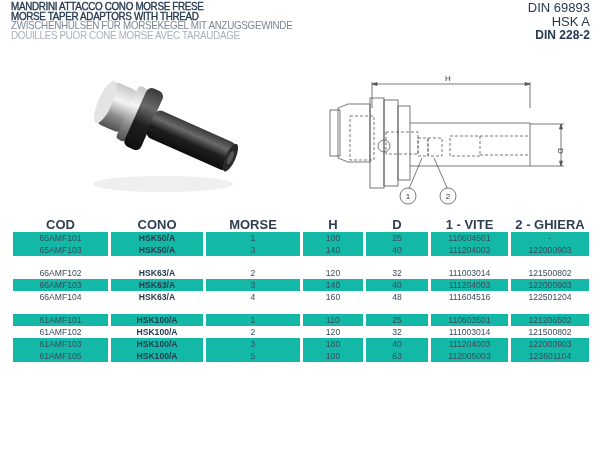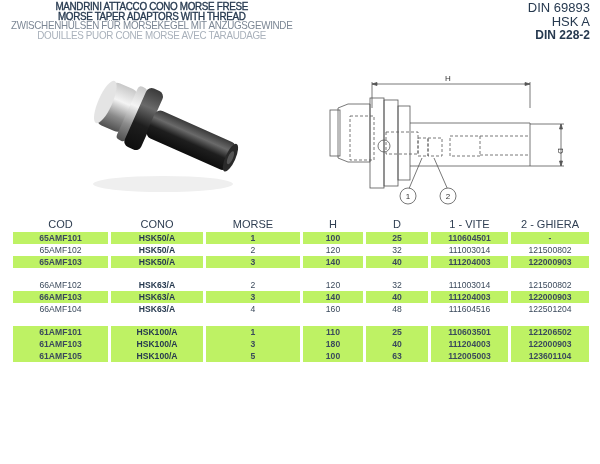--- a/index.html
+++ b/index.html
@@ -1,34 +1,34 @@
 <!DOCTYPE html>
 <html><head>
   <meta charset="utf-8">
   <style>
     html, body { margin:0; padding:0; background:#ffffff; }
     body { width:600px; height:464px; position:relative; overflow:hidden; font-family:"Liberation Sans", sans-serif; }
-    .titles { position:absolute; left:11px; top:2px;text-align:center; }
+    .titles { position:absolute; left:11px; top:2px; }
     .titles div { font-size:10.6px; line-height:9.6px; letter-spacing:-0.35px; white-space:nowrap; transform:scaleX(0.93); transform-origin:left; }
     .t1,.t2 { color:#26394f; font-weight:bold; }
     .t1 { font-weight:normal; -webkit-text-stroke:0.35px #26394f; }
     .t2 { font-weight:normal; -webkit-text-stroke:0.35px #26394f; }
     .t3 { color:#7c8795; }
     .t4 { color:#a9b1bb; }
     .std { position:absolute; right:10px; top:1px; text-align:right; color:#26394f; }
     .std .s1 { font-size:13px; line-height:14px; }
     .std .s2 { font-size:13px; line-height:14px; }
     .std .s3 { font-size:12px; line-height:13px; font-weight:bold; }
     .photo { position:absolute; left:78px; top:72px; width:170px; height:125px; }
     .drawing { position:absolute; left:300px; top:68px; width:270px; height:140px; }
     table { position:absolute; left:10px; top:216px; border-collapse:separate; border-spacing:3px 0; font-size:8.6px; color:#3b4a5c; }
-    th { font-weight:normal; color:#2f3e52; height:16px; padding:0; font-size:11px; }
+    th { font-weight:bold; color:#2f3e52; height:16px; padding:0; font-size:13px; }
     td { height:12px; padding:0; text-align:center; line-height:12px; }
     td.cono { font-weight:bold; color:#26394f; }
-    tr.alt td { background:#bef264;font-weight:bold; }
+    tr.alt td { background:#14b8a6; }
     tr.gap td { height:11px; background:transparent; }
     .c0{width:95px}.c1{width:92px}.c2{width:94px}.c3{width:60px}.c4{width:62px}.c5{width:77px}.c6{width:78px}
   </style>
 </head>
 <body>
 
 <div class="titles">
   <div class="t1">MANDRINI ATTACCO CONO MORSE FRESE</div>
   <div class="t2">MORSE TAPER ADAPTORS WITH THREAD</div>
   <div class="t3">ZWISCHENHÜLSEN FÜR MORSEKEGEL MIT ANZUGSGEWINDE</div>
@@ -120,29 +120,20 @@
   <tbody id="tbody">
       <tr class="alt">
         <td>65AMF101</td>
         <td class="cono">HSK50/A</td>
         <td>1</td>
         <td>100</td>
         <td>25</td>
         <td>110604501</td>
         <td>-</td>
       </tr>
-      <tr>
-        <td>65AMF102</td>
-        <td class="cono">HSK50/A</td>
-        <td>2</td>
-        <td>120</td>
-        <td>32</td>
-        <td>111003014</td>
-        <td>121500802</td>
-      </tr>
       <tr class="alt">
         <td>65AMF103</td>
         <td class="cono">HSK50/A</td>
         <td>3</td>
         <td>140</td>
         <td>40</td>
         <td>111204003</td>
         <td>122000903</td>
       </tr>
       <tr class="gap">
@@ -180,20 +171,29 @@
       </tr>
       <tr class="alt">
         <td>61AMF101</td>
         <td class="cono">HSK100/A</td>
         <td>1</td>
         <td>110</td>
         <td>25</td>
         <td>110603501</td>
         <td>121206502</td>
       </tr>
+      <tr>
+        <td>61AMF102</td>
+        <td class="cono">HSK100/A</td>
+        <td>2</td>
+        <td>120</td>
+        <td>32</td>
+        <td>111003014</td>
+        <td>121500802</td>
+      </tr>
       <tr class="alt">
         <td>61AMF103</td>
         <td class="cono">HSK100/A</td>
         <td>3</td>
         <td>180</td>
         <td>40</td>
         <td>111204003</td>
         <td>122000903</td>
       </tr>
       <tr class="alt">

